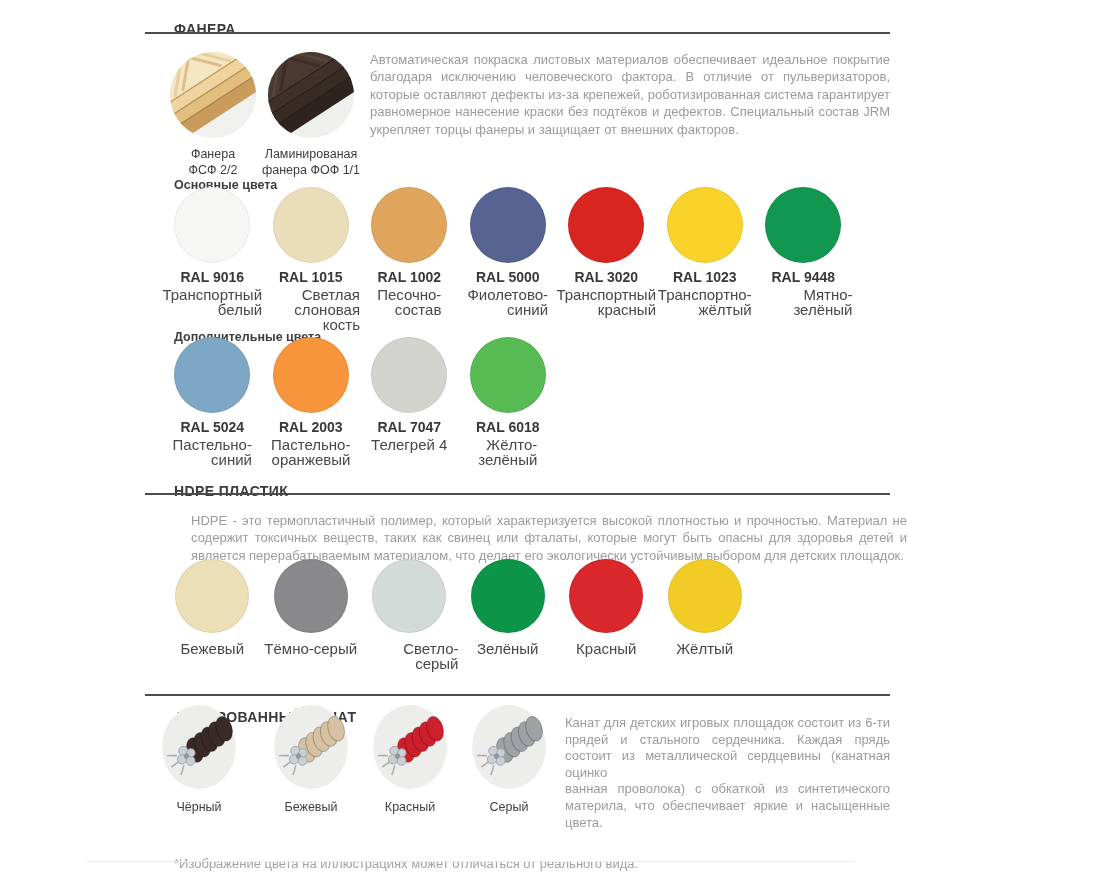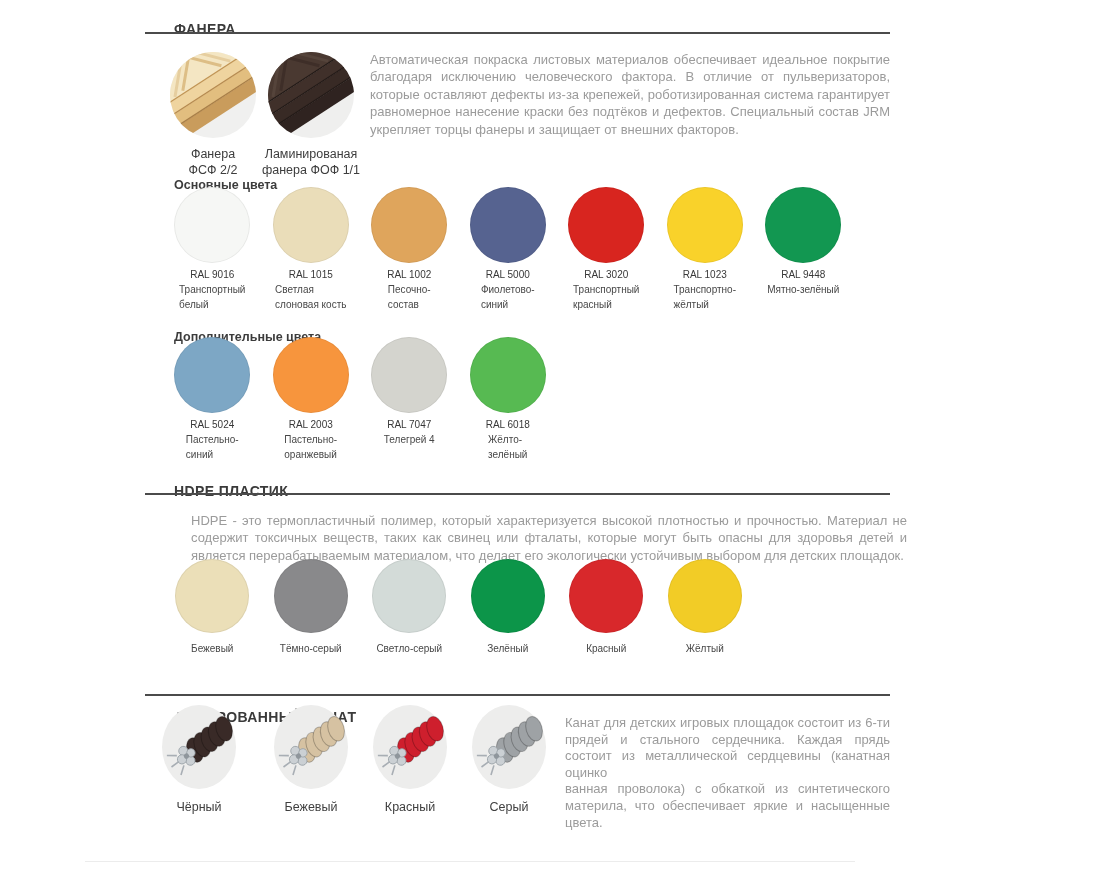--- a/index.html
+++ b/index.html
@@ -23,23 +23,23 @@
     line-height:15.5px;white-space:pre-line;
   }
   
   .swatch-row{position:absolute;left:163px;display:flex;}
   .swatch{width:98.5px;display:flex;flex-direction:column;align-items:center;}
   .dot{
     width:76px;height:76px;border-radius:50%;
     box-shadow:inset 0 0 0 1px rgba(0,0,0,0.06);
   }
   .dot.small{width:74px;height:74px;}
-  .ral{margin-top:6px;font-size:10px;font-weight:400;color:#383838;white-space:nowrap;}
+  .ral{margin-top:6px;font-size:14px;font-weight:700;color:#383838;white-space:nowrap;}
   .cname{
-    margin-top:2px;font-size:10px;color:#474747;text-align:left;
+    margin-top:2px;font-size:15px;color:#474747;text-align:right;
     line-height:15px;white-space:pre-line;
   }
   .cname.single{margin-top:8px;}
   .subhead{position:absolute;font-size:12.5px;font-weight:700;color:#3c3c3c;}
   
   .rope-fig{position:absolute;width:120px;display:flex;flex-direction:column;align-items:center;}
   .rope-fig figcaption{margin-top:7px;font-size:12.5px;color:#3f3f3f;white-space:nowrap;}
   .footnote{position:absolute;left:174px;top:843px;font-size:13px;color:#a2a2a2;}
   .bottom-line{position:absolute;left:85px;top:861px;width:770px;height:1px;background:#ececec;}
   figure{margin:0;}
@@ -321,14 +321,15 @@
           </g>
         </svg>
       </span>
       <figcaption>Серый</figcaption>
     </figure>
 
     <p class="para" style="left:565px;top:702px;width:325px;line-height:16.6px;">Канат для детских игровых площадок состоит из 6-ти прядей и стального сердечника. Каждая прядь состоит из металлической сердцевины (канатная оцинко
 ванная проволока) с обкаткой из синтетического материла, что обеспечивает яркие и насыщенные цвета.</p>
   </section>
 
+  <p class="footnote">*Изображение цвета на иллюстрациях может отличаться от реального вида.</p>
   <div class="bottom-line"></div>
 </div>
 
 </body></html>

